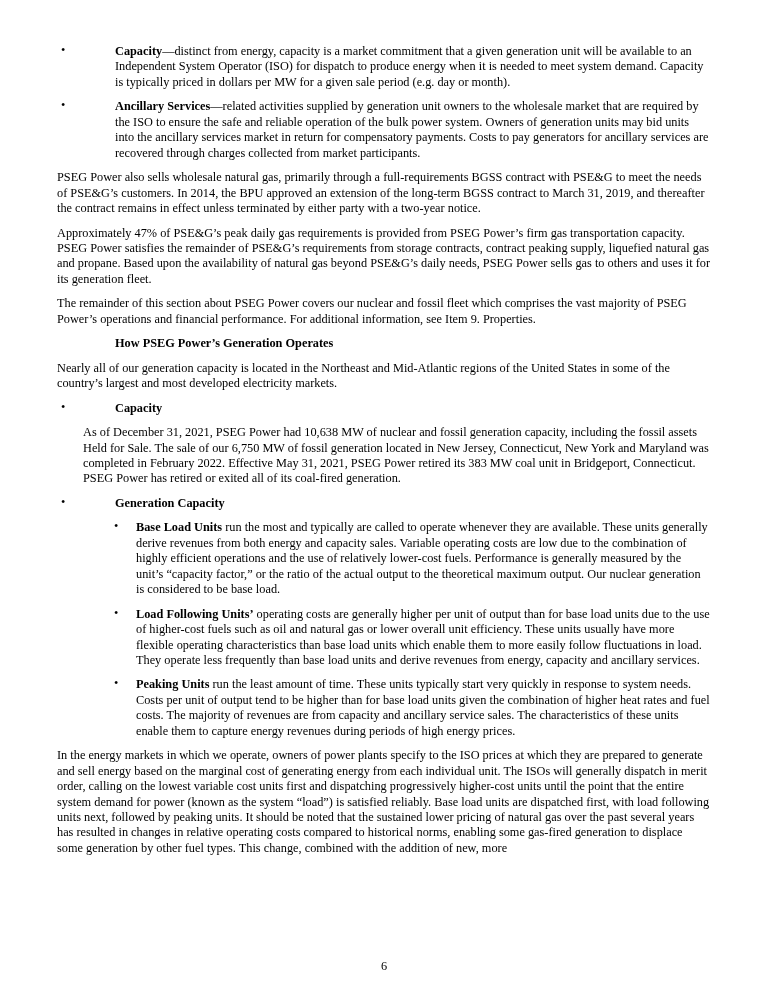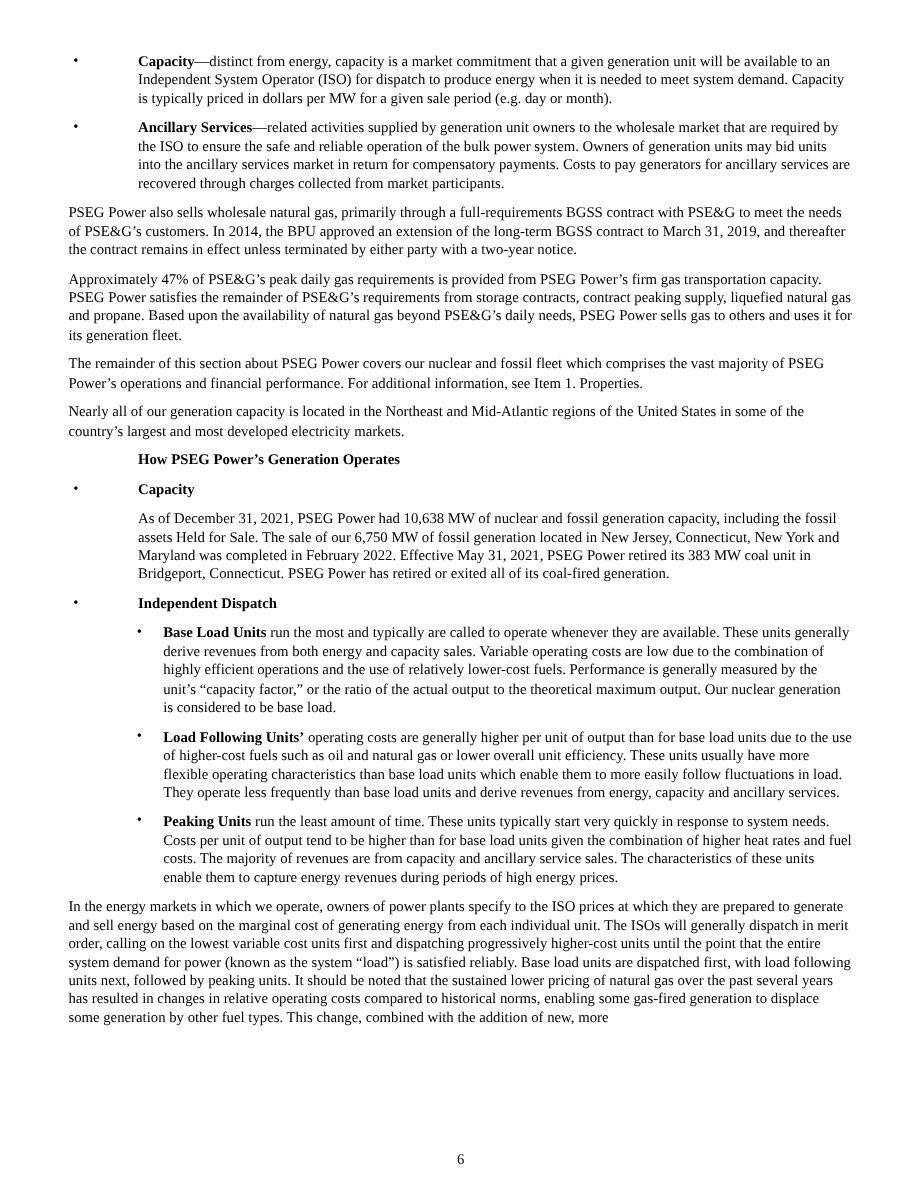--- a/index.html
+++ b/index.html
@@ -14,21 +14,21 @@
     overflow:hidden;
   }
   .content {
     position:absolute;
     top:44px; left:57px;
     width:654px;
   }
   .blk { margin:0 0 9px 0; text-align:left; }
   .b1 { position:relative; padding-left:58px; }
   .b1 > .mk { position:absolute; left:4px; top:-1px; }
-  .ind { margin-left:58px; }
+  .ind { margin-left:26px; }
   .b2 { position:relative; margin-left:56px; padding-left:23px; }
   .b2 > .mk { position:absolute; left:1px; top:-1px; }
   .bold { font-weight:bold; }
   .heading { font-weight:bold; margin-left:58px; }
   .pgnum {
     position:absolute;
     left:0; right:0; top:959px;
     text-align:center;
   }
 </style>
@@ -46,36 +46,36 @@
     <div class="blk b1">
       <span class="mk">•</span>
       <span class="bold">Ancillary Services</span><span>—related activities supplied by generation unit owners to the wholesale market that are required by the ISO to ensure the safe and reliable operation of the bulk power system. Owners of generation units may bid units into the ancillary services market in return for compensatory payments. Costs to pay generators for ancillary services are recovered through charges collected from market participants.</span>
     </div>
 
     <p class="blk">PSEG Power also sells wholesale natural gas, primarily through a full-requirements BGSS contract with PSE&amp;G to meet the needs of PSE&amp;G’s customers. In 2014, the BPU approved an extension of the long-term BGSS contract to March 31, 2019, and thereafter the contract remains in effect unless terminated by either party with a two-year notice.</p>
 
     <p class="blk">Approximately 47% of PSE&amp;G’s peak daily gas requirements is provided from PSEG Power’s firm gas transportation capacity. PSEG Power satisfies the remainder of PSE&amp;G’s requirements from storage contracts, contract peaking supply, liquefied natural gas and propane. Based upon the availability of natural gas beyond PSE&amp;G’s daily needs, PSEG Power sells gas to others and uses it for its generation fleet.</p>
 
 
-    <p class="blk">The remainder of this section about PSEG Power covers our nuclear and fossil fleet which comprises the vast majority of PSEG Power’s operations and financial performance. For additional information, see Item 1. Properties.</p>
+    <p class="blk">The remainder of this section about PSEG Power covers our nuclear and fossil fleet which comprises the vast majority of PSEG Power’s operations and financial performance. For additional information, see Item 9. Properties.</p>
+
+    <p class="blk heading">How PSEG Power’s Generation Operates</p>
 
     <p class="blk">Nearly all of our generation capacity is located in the Northeast and Mid-Atlantic regions of the United States in some of the country’s largest and most developed electricity markets.</p>
-
-    <p class="blk heading">How PSEG Power’s Generation Operates</p>
 
     <div class="blk b1">
       <span class="mk">•</span>
       <span class="bold">Capacity</span>
     </div>
 
     <p class="blk ind">As of December 31, 2021, PSEG Power had 10,638 MW of nuclear and fossil generation capacity, including the fossil assets Held for Sale. The sale of our 6,750 MW of fossil generation located in New Jersey, Connecticut, New York and Maryland was completed in February 2022. Effective May 31, 2021, PSEG Power retired its 383 MW coal unit in Bridgeport, Connecticut. PSEG Power has retired or exited all of its coal-fired generation.</p>
 
     <div class="blk b1">
       <span class="mk">•</span>
-      <span class="bold">Independent Dispatch</span>
+      <span class="bold">Generation Capacity</span>
     </div>
 
 
     <div class="blk b2">
       <span class="mk">•</span>
       <span class="bold">Base Load Units</span><span> run the most and typically are called to operate whenever they are available. These units generally derive revenues from both energy and capacity sales. Variable operating costs are low due to the combination of highly efficient operations and the use of relatively lower-cost fuels. Performance is generally measured by the unit’s “capacity factor,” or the ratio of the actual output to the theoretical maximum output. Our nuclear generation is considered to be base load.</span>
     </div>
 
     <div class="blk b2">
       <span class="mk">•</span>

